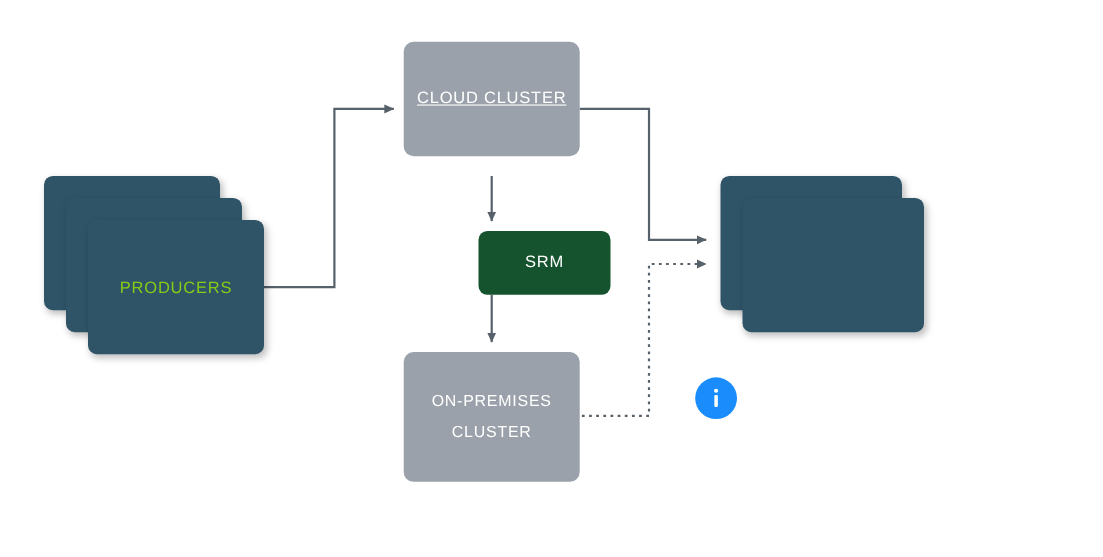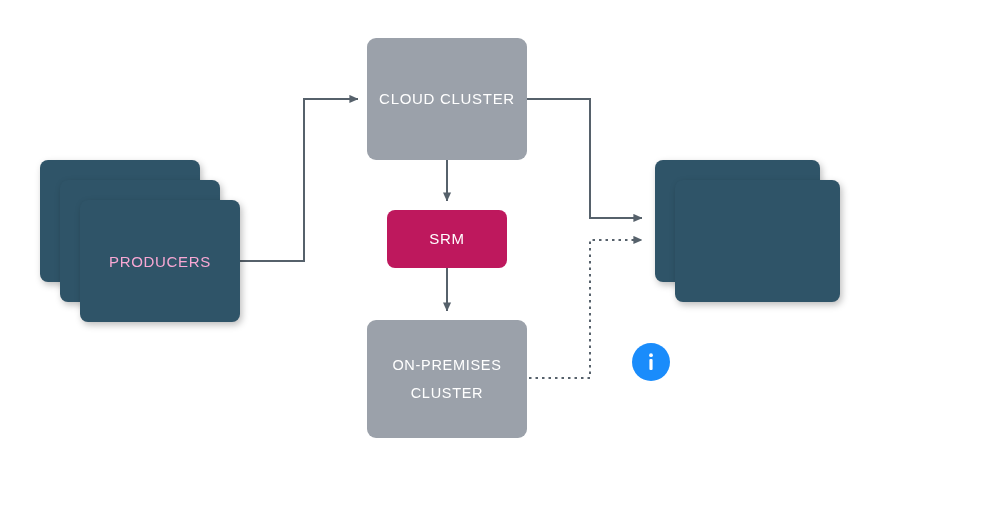--- a/index.html
+++ b/index.html
@@ -41,33 +41,34 @@
     background: #2f5468;
     border-radius: 8px;
     box-shadow: 2px 3px 7px rgba(0,0,0,0.26);
   }
   .card-front {
     display: flex;
     align-items: center;
     justify-content: center;
   }
   .card-label {
-    color: #f9a8d4;
+    color: #84cc16;
     font-size: 15px;
     letter-spacing: 0.7px;
     white-space: nowrap;
   }
   
   .box-gray {
     background: #9ba1aa;
     border-radius: 9px;
   }
   .box-teal {
-    background: #be185d;
+    background: #14532d;
     border-radius: 8px;
+    margin-left: 48px;
   }
   .box-label {
     font-size: 15px;
     letter-spacing: 0.7px;
   }
   .box-label-sm {
     font-size: 14.5px;
     letter-spacing: 0.7px;
   }
   
@@ -127,21 +128,21 @@
   </svg>
 
   <div class="stack" style="left:40px; top:160px; width:200px; height:162px;">
     <div class="card" style="left:0px; top:0px; width:160px; height:122px;"></div>
     <div class="card" style="left:20px; top:20px; width:160px; height:122px;"></div>
     <div class="card card-front" style="left:40px; top:40px; width:160px; height:122px;">
       <span class="card-label">PRODUCERS</span>
     </div>
   </div>
 
-  <div class="node box-gray" style="left:367px; top:38px; width:160px; height:122px;">
+  <div class="node box-gray" style="left:367px; top:38px; width:160px; height:104px;text-decoration:underline;">
     <span class="box-label">CLOUD CLUSTER</span>
   </div>
 
   <div class="node box-teal" style="left:387px; top:210px; width:120px; height:58px;">
     <span class="box-label">SRM</span>
   </div>
 
   <div class="node box-gray" style="left:367px; top:320px; width:160px; height:118px; flex-direction:column;gap:10px;">
     <span class="box-label-sm">ON-PREMISES</span>
     <span class="box-label-sm">CLUSTER</span>

